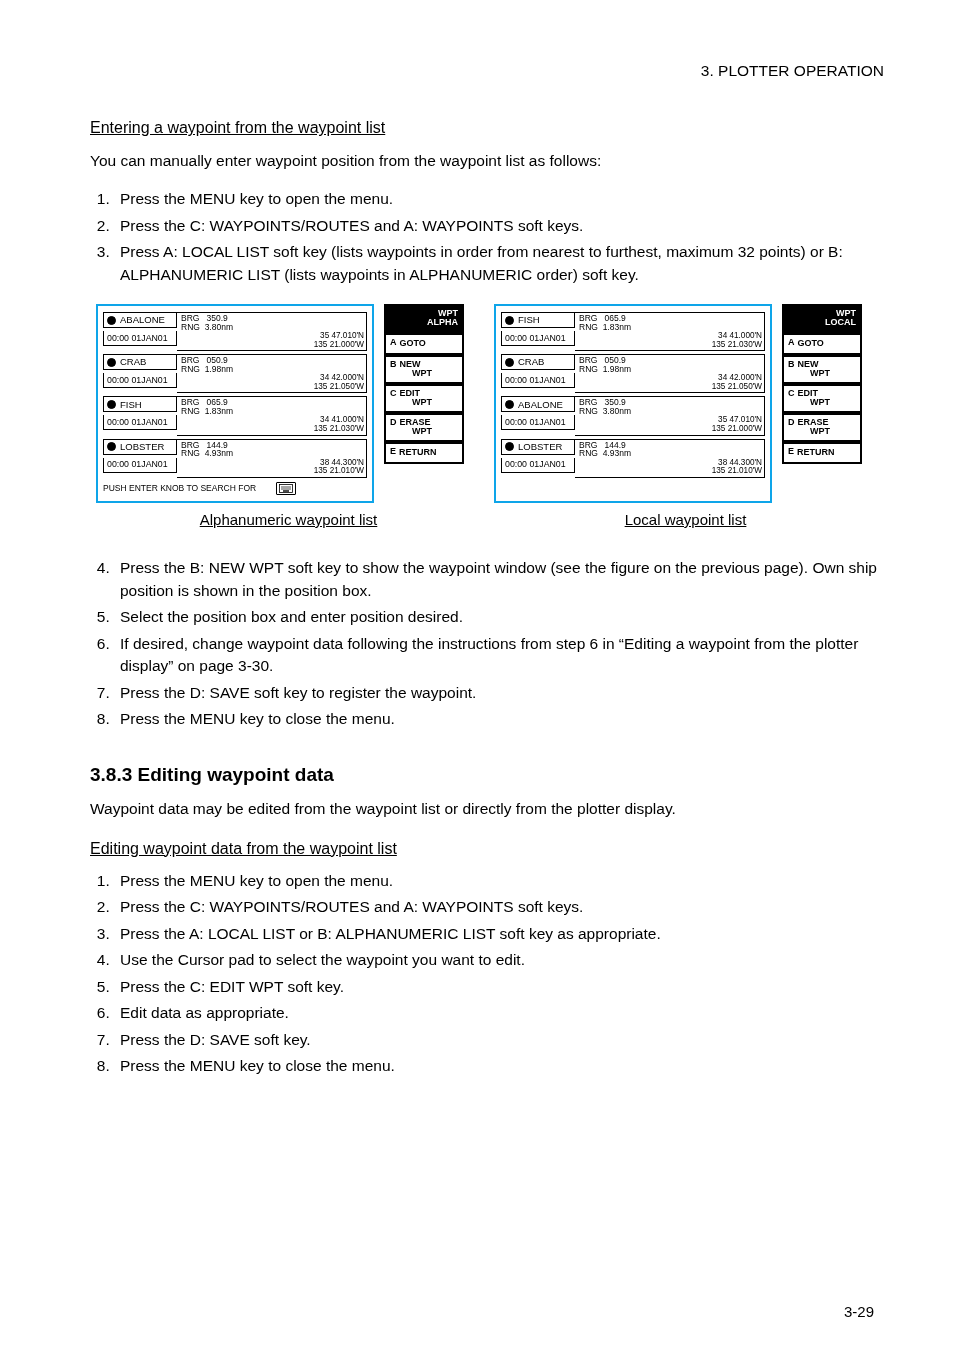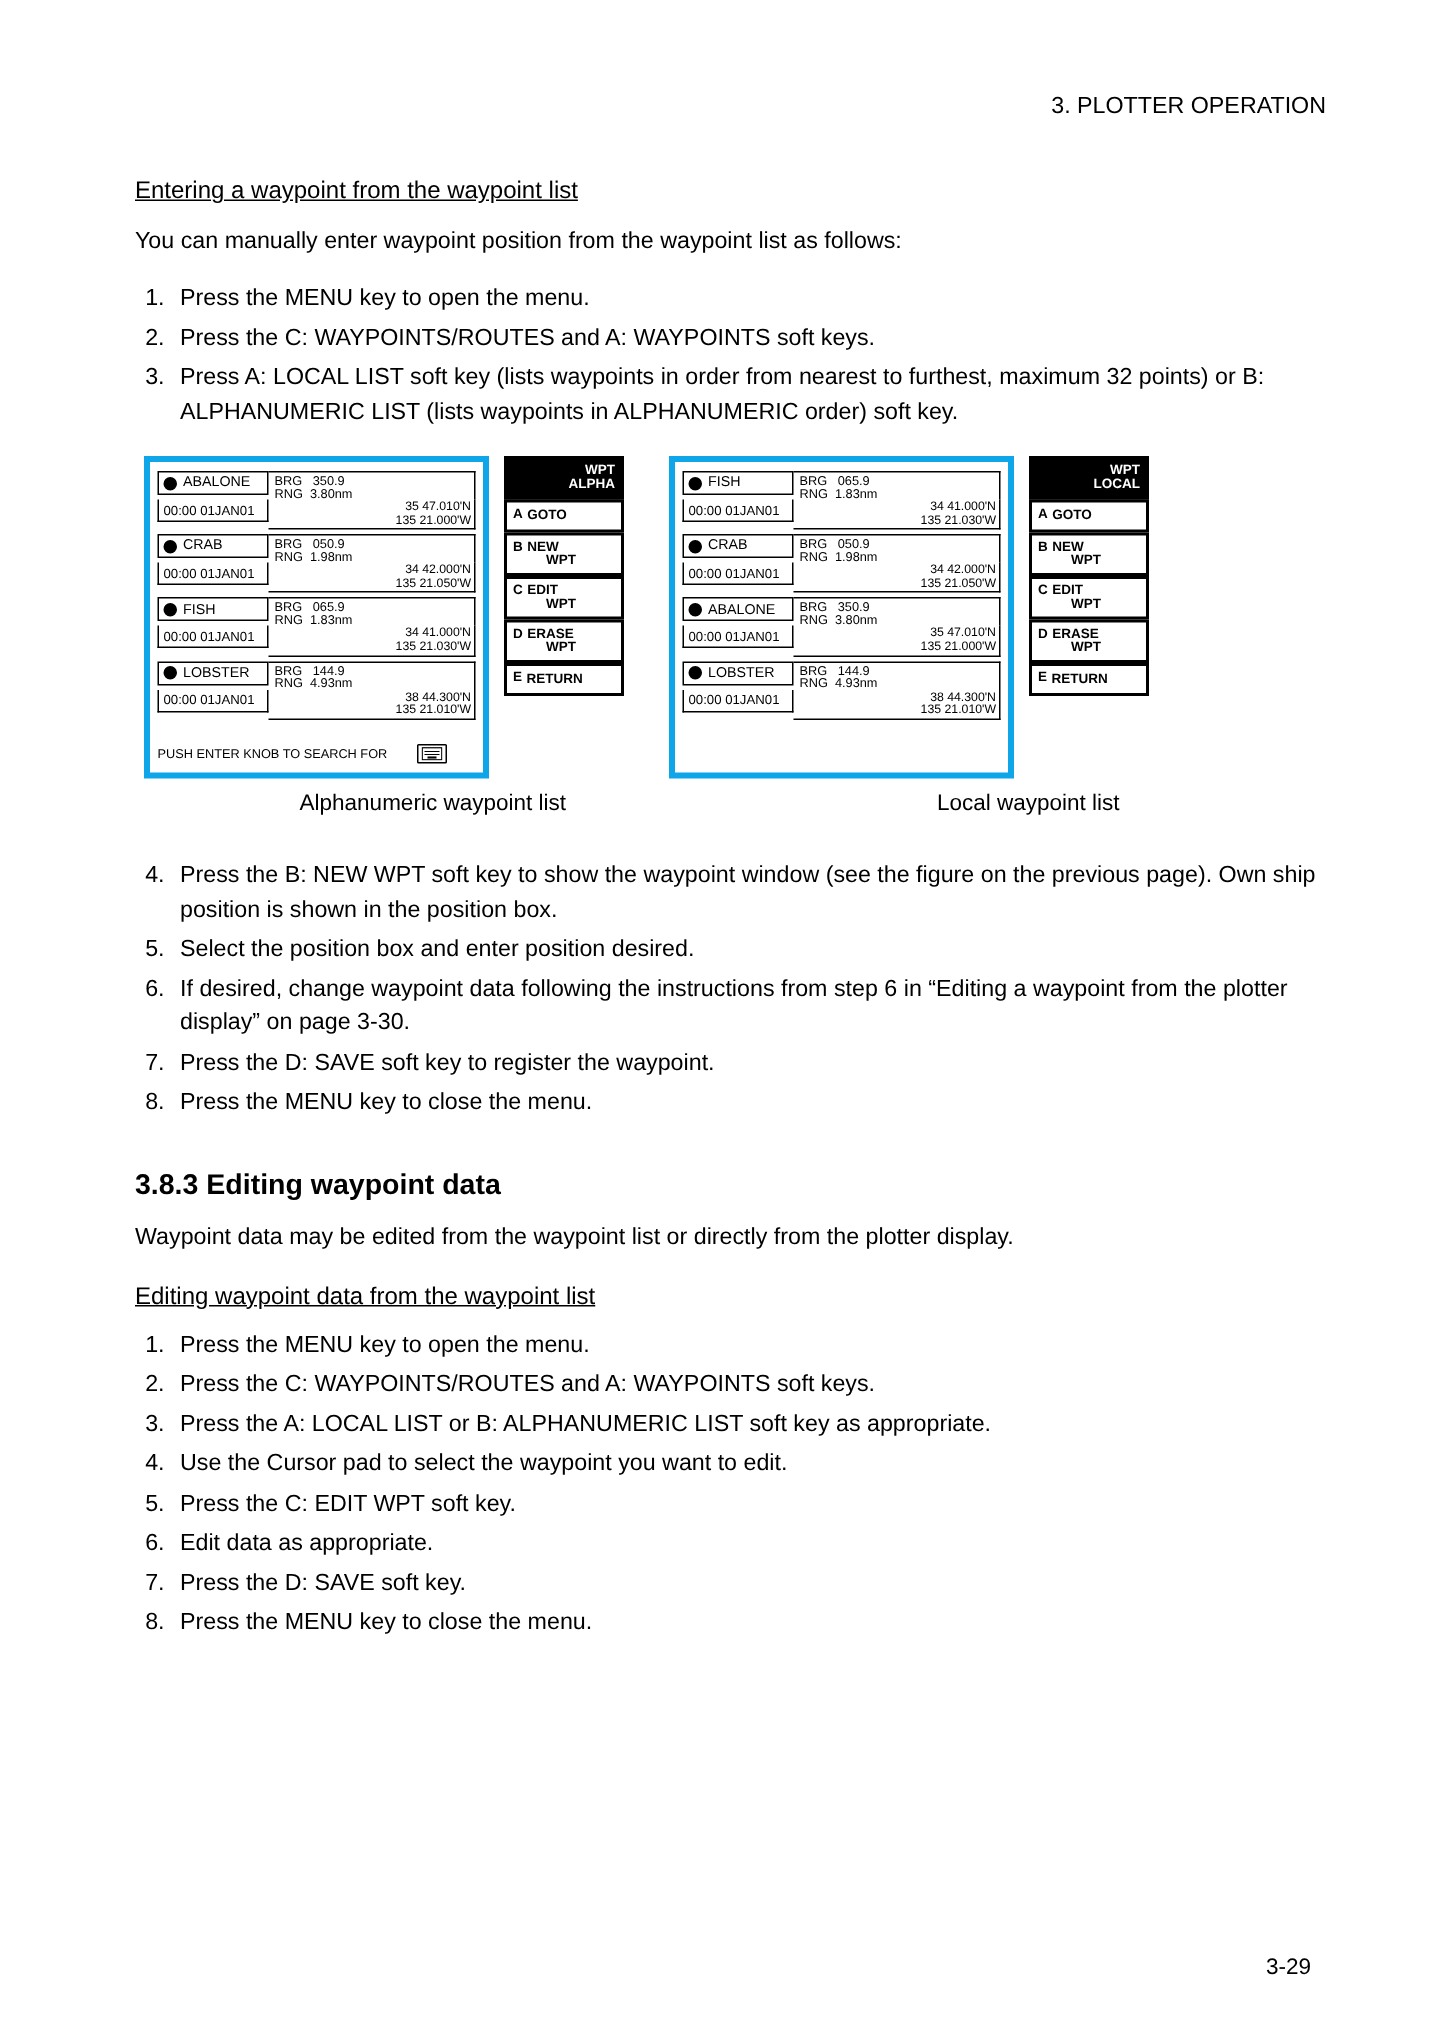--- a/index.html
+++ b/index.html
@@ -6,40 +6,40 @@
 .page{width:954px;min-height:1351px;box-sizing:border-box;padding:60px 70px 60px 90px;position:relative}
 .page-no{position:absolute;bottom:28px;right:80px;font-size:15px}
 .hdr-right{text-align:right;font-size:15.5px;margin-bottom:34px}
 .sect-head{font-weight:normal;text-decoration:underline;font-size:16px;margin:2px 0 10px 0}
 p.intro{margin:0 0 16px 0}
 ol{margin:0 0 18px 0;padding-left:24px}
 ol li{padding-left:6px;margin-bottom:4px}
 .keycap{font-weight:normal}
 .diagram-wrap{display:flex;gap:30px;margin:8px 0 6px 6px}
 .panel{display:flex;gap:10px}
-.listbox{border:4px solid #0ea5e9;width:230px;padding:6px 5px 6px 5px;box-sizing:border-box;font-size:9.5px}
+.listbox{border:2px solid #0ea5e9;width:278px;padding:6px 5px 6px 5px;box-sizing:border-box;font-size:9.5px}
 .wptrow{margin-bottom:3px}
 .wptrow .top{display:flex}
 .wptrow .namecell{border:1.4px solid #000;padding:1px 3px;display:flex;align-items:center;gap:4px;min-width:74px;box-sizing:border-box;height:16px}
 .wptrow .dot{width:7px;height:7px;border:1.2px solid #000;border-radius:50%;display:inline-block}
 .wptrow .dot.filled{background:#000}
 .wptrow .rtxt{flex:1;border-right:1.4px solid #000;border-top:1.4px solid #000;padding:1px 2px 0 4px;line-height:1.0;font-size:8.5px}
 .wptrow .bot{display:flex}
 .wptrow .datecell{border:1.4px solid #000;border-top:none;padding:0 3px;min-width:74px;box-sizing:border-box;font-size:8.8px;height:15px;display:flex;align-items:center}
 .wptrow .coordcell{flex:1;border-right:1.4px solid #000;border-bottom:1.4px solid #000;padding:1px 2px 1px 8px;font-size:8.2px;line-height:1.05;text-align:right}
-.searchline{font-size:8.5px;display:flex;align-items:center;gap:20px;margin-top:16px}
+.searchline{font-size:8.5px;display:flex;align-items:center;gap:20px;margin-top:4px}
 .searchline .kb{border:1.4px solid #000;border-radius:1px;padding:0 2px;display:inline-flex;align-items:center;height:11px}
 .searchline .kb svg{display:block}
 .softcol{width:80px;display:flex;flex-direction:column;gap:0;font-size:10px}
 .softkey{border:2px solid #000;padding:3px 4px;font-weight:bold;position:relative;line-height:1.05;min-height:22px;box-sizing:border-box;display:flex;align-items:center}
 .softkey.header{background:#000;color:#fff;justify-content:flex-end}
 .softkey .lbl{font-weight:bold;font-size:9px;margin-right:3px;align-self:flex-start}
 .softkey .txt{font-size:9px;text-align:left;line-height:1.05}
 .softkey .txt.right{text-align:right;flex:1}
-.caption{text-align:right;font-size:15px;margin-top:8px}
+.caption{text-align:right;text-decoration:underline;font-size:15px;margin-top:8px}
 .caption-row{display:flex;margin-bottom:26px}
 .caption-row .c1{width:410px;text-align:center}
 .caption-row .c2{width:410px;text-align:center}
 .italic{font-style:italic}
 .big-section{font-weight:bold;font-size:19px;margin:30px 0 10px 0}
 </style>
 </head>
 <body>
 <div class="page">
 <div class="page-no">3-29</div>

